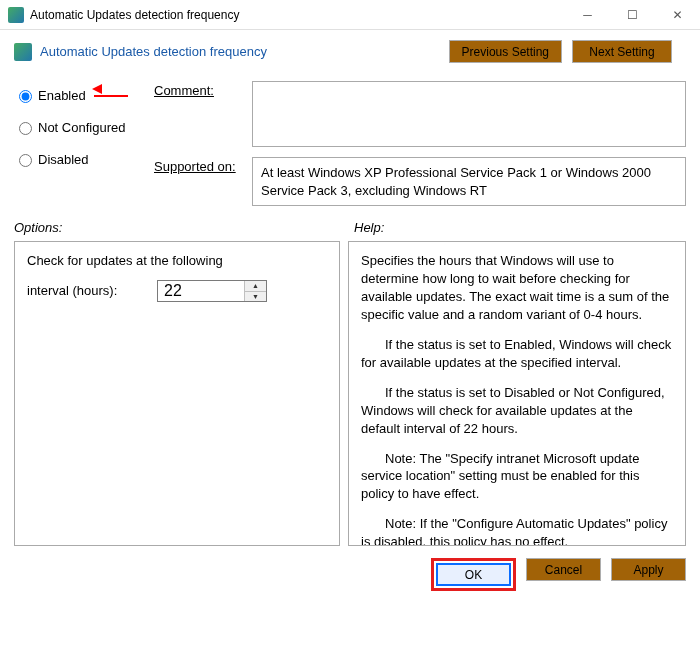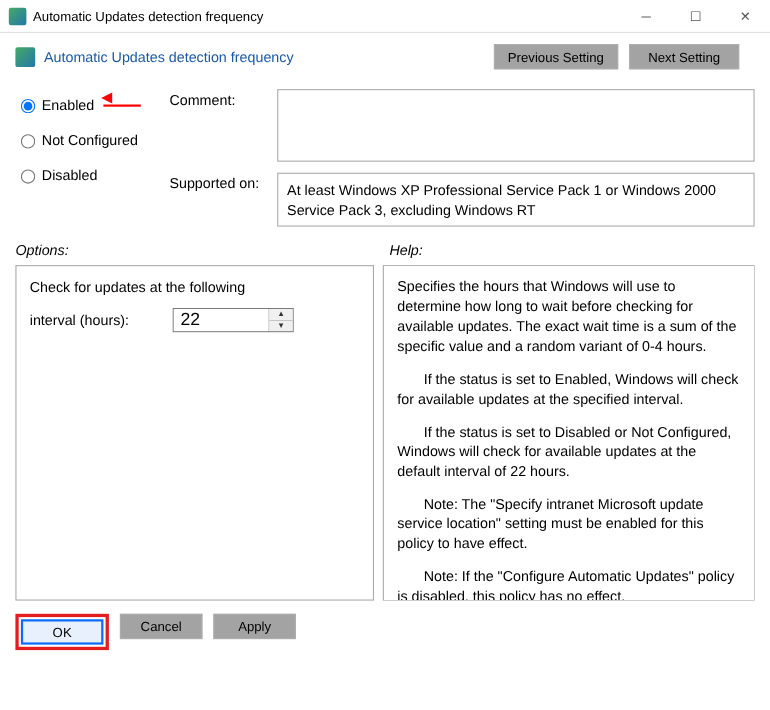--- a/index.html
+++ b/index.html
@@ -39,21 +39,21 @@
   }
   .header .hicon {
     width: 18px; height: 18px;
     background: linear-gradient(135deg,#4a6,#27a);
     border-radius: 2px;
     margin-right: 8px;
   }
   .header .htitle { font-size: 13px; color:#1a5aa8; flex:1; }
   .navbtns { display:flex; gap:10px; padding-right:14px; }
   .btn {
-    background: #a3a3a3;
+    background: #a16207;
     border: 1px solid #adadad;
     height: 23px;
     min-width: 75px;
     padding: 0 12px;
     font-size: 12px;
     cursor: default;
     display:inline-flex; align-items:center; justify-content:center;
   }
   .btn.wide { min-width: 100px; }
   .content { padding: 0 14px; }
@@ -65,21 +65,21 @@
     display:inline-block; margin-left:8px; color:red; font-weight:bold;
     position:relative;
   }
   .arrow::before {
     content:""; display:inline-block; width:34px; height:2px; background:red; vertical-align:middle;
   }
   .arrow::after {
     content:""; position:absolute; left:-2px; top:-4px;
     border-top:5px solid transparent; border-bottom:5px solid transparent; border-right:10px solid red;
   }
-  .field-label { width: 98px; font-size:13px; padding-top:2px; }
+  .field-label { width: 98px; font-size:13px; padding-top:2px;text-decoration:underline; }
   .textarea-comment {
     flex:1; height: 66px; border:1px solid #aaa; padding:4px; font-family:inherit; font-size:12px; resize:none;
     background:#fff;
   }
   .supported-box {
     flex:1; border:1px solid #aaa; padding:6px 8px; font-size:13px; line-height:1.35; background:#fff;
     min-height: 36px;
   }
   .section-row { display:flex; margin-top:14px;font-style:italic; }
   .sec-label-left { width: 340px; font-size:13px; }
@@ -101,21 +101,21 @@
   }
   .spinner .arrows { width:22px; border-left:1px solid #c0c0c0; display:flex; flex-direction:column; }
   .spinner .up, .spinner .down {
     flex:1; display:flex; align-items:center; justify-content:center;
     font-size:7px; color:#333; background:#f0f0f0;
   }
   .spinner .up { border-bottom:1px solid #c0c0c0; }
   .help p { margin: 0 0 12px 0; }
   .help p.indent { text-indent: 24px; }
   .footer {
-    display:flex; justify-content:flex-start; gap:10px; padding:12px 14px;
+    display:flex; justify-content:flex-end; gap:10px; padding:12px 14px;
   }
   .ok-highlight {
     border:3px solid #e41e1e; padding:2px; display:inline-block;
   }
   .ok-highlight .btn { border:2px solid #0a6cff; background:#e8f0fe; }
 </style>
 </head>
 <body>
 
 <div class="titlebar">

